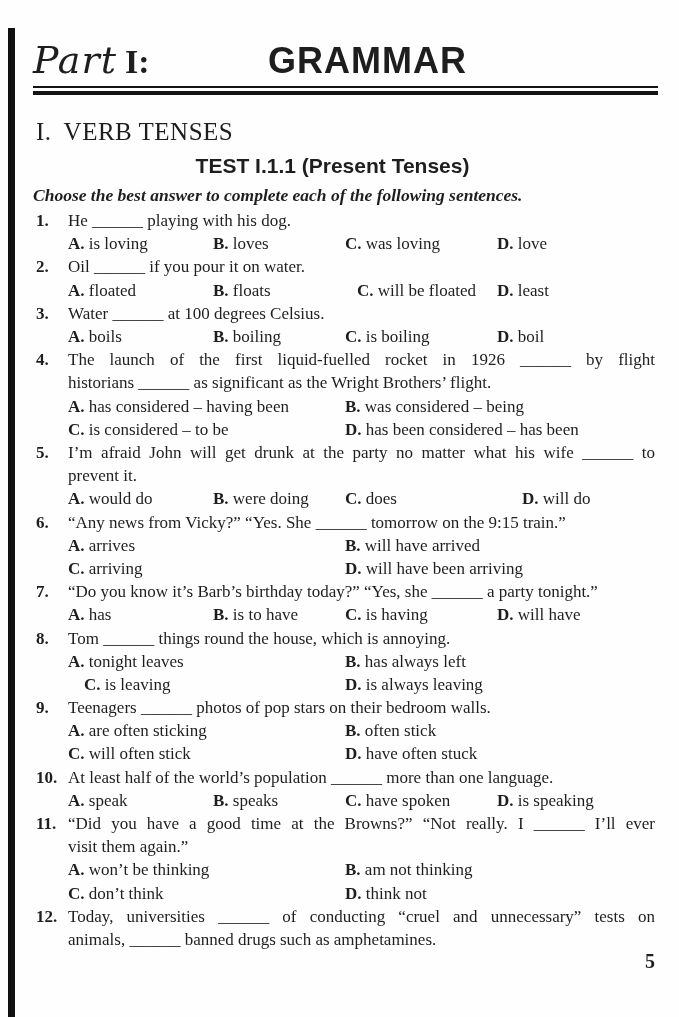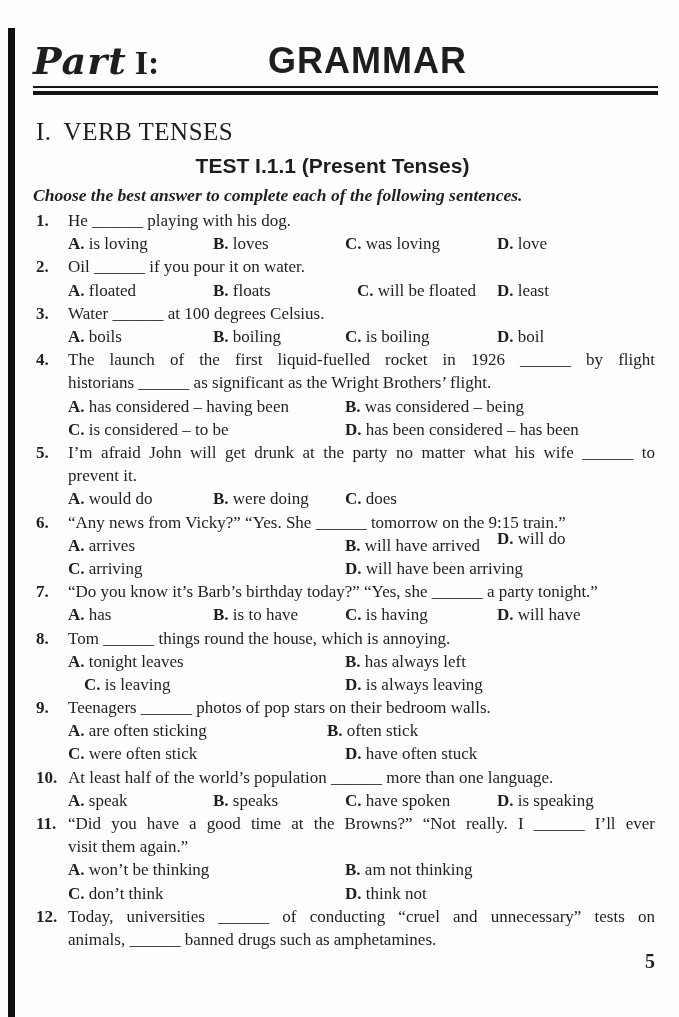--- a/index.html
+++ b/index.html
@@ -14,21 +14,21 @@
   }
   .scan-bar{
     position:absolute;left:8px;top:28px;width:7px;height:989px;
     background:#101010;
   }
   
   .hdr{position:relative;height:86px;}
   .part{position:absolute;left:33px;top:38px;white-space:nowrap;}
   .part i{
     font-family:"DejaVu Serif", serif;
-    font-style:italic;font-weight:bold;font-size:38px;
+    font-style:italic;font-weight:normal;font-size:38px;
     letter-spacing:1px;
   }
   .part b{
     font-family:"Liberation Serif", serif;
     font-size:34px;font-weight:bold;margin-left:8px;
   }
   .gram{
     position:absolute;left:268px;top:40px;
     font-family:"Liberation Sans", sans-serif;
     font-weight:bold;font-size:36px;letter-spacing:1px;
@@ -156,21 +156,21 @@
       </div>
       <div class="q-row">
         <div class="q-num">5.</div>
         <div class="q-body">
           <div class="q-line justify">I’m afraid John will get drunk at the party no matter what his wife ______ to</div>
           <div class="q-line">prevent it.</div>
           <div class="opt-row">
             <span class="opt" style="left: 0px;"><b class="opt-label">A.</b> <span class="opt-text"> would do</span></span>
             <span class="opt" style="left: 145px;"><b class="opt-label">B.</b> <span class="opt-text"> were doing</span></span>
             <span class="opt" style="left: 277px;"><b class="opt-label">C.</b> <span class="opt-text"> does</span></span>
-            <span class="opt" style="left: 429px; margin-top: 40px;"><b class="opt-label">D.</b> <span class="opt-text"> will do</span></span>
+            <span class="opt" style="left: 454px;"><b class="opt-label">D.</b> <span class="opt-text"> will do</span></span>
           </div>
         </div>
       </div>
       <div class="q-row">
         <div class="q-num">6.</div>
         <div class="q-body">
           <div class="q-line">“Any news from Vicky?” “Yes. She ______ tomorrow on the 9:15 train.”</div>
           <div class="opt-row">
             <span class="opt" style="left: 0px;"><b class="opt-label">A.</b> <span class="opt-text"> arrives</span></span>
             <span class="opt" style="left: 277px;"><b class="opt-label">B.</b> <span class="opt-text"> will have arrived</span></span>
@@ -206,24 +206,24 @@
             <span class="opt" style="left: 277px;"><b class="opt-label">D.</b> <span class="opt-text"> is always leaving</span></span>
           </div>
         </div>
       </div>
       <div class="q-row">
         <div class="q-num">9.</div>
         <div class="q-body">
           <div class="q-line">Teenagers ______ photos of pop stars on their bedroom walls.</div>
           <div class="opt-row">
             <span class="opt" style="left: 0px;"><b class="opt-label">A.</b> <span class="opt-text"> are often sticking</span></span>
-            <span class="opt" style="left: 259px; font-family: Liberation Serif, serif;"><b class="opt-label">B.</b> <span class="opt-text"> often stick</span></span>
-          </div>
-          <div class="opt-row">
-            <span class="opt" style="left: 0px;"><b class="opt-label">C.</b> <span class="opt-text"> were often stick</span></span>
+            <span class="opt" style="left: 277px; font-family: Liberation Serif, serif;"><b class="opt-label">B.</b> <span class="opt-text"> often stick</span></span>
+          </div>
+          <div class="opt-row">
+            <span class="opt" style="left: 0px;"><b class="opt-label">C.</b> <span class="opt-text"> will often stick</span></span>
             <span class="opt" style="left: 277px;"><b class="opt-label">D.</b> <span class="opt-text"> have often stuck</span></span>
           </div>
         </div>
       </div>
       <div class="q-row">
         <div class="q-num">10.</div>
         <div class="q-body">
           <div class="q-line">At least half of the world’s population ______ more than one language.</div>
           <div class="opt-row">
             <span class="opt" style="left: 0px;"><b class="opt-label">A.</b> <span class="opt-text"> speak</span></span>

